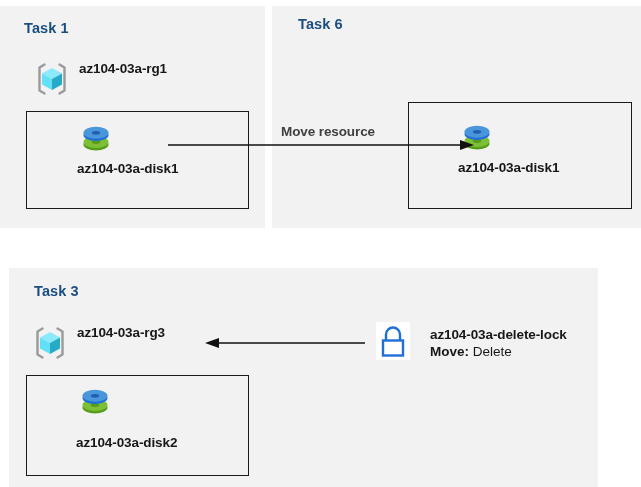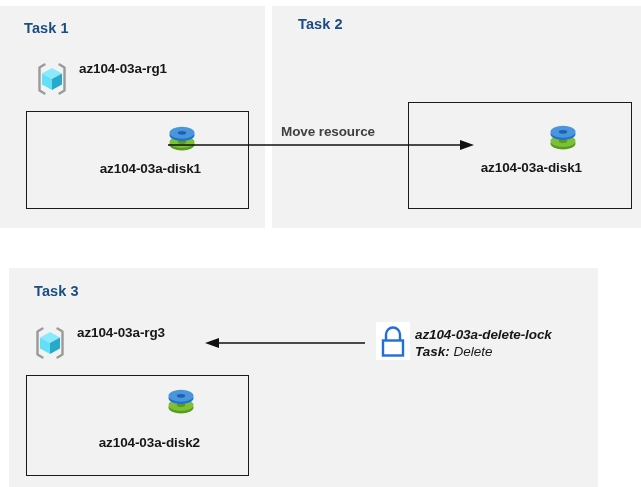--- a/index.html
+++ b/index.html
@@ -80,21 +80,21 @@
     height: 36px;
     display: block;
     flex: 0 0 auto;
   }
 
   
   .disk-group {
     position: absolute;
     display: flex;
     flex-direction: column;
-    align-items: flex-end;
+    align-items: flex-start;
     white-space: nowrap;
   }
   #disk-group-1 { left: 77px;  top: 114px; width: 124px; }
   #disk-group-2 { left: 458px; top: 113px; width: 124px; }
   #disk-group-3 { left: 76px;  top: 377px; width: 124px; gap: 11px; }
 
   .icon-disk {
     width: 38px;
     height: 38px;
     display: block;
@@ -125,23 +125,22 @@
   }
   #caption-move { left: 281px; top: 118px; }
 
   
   #lock-block {
     position: absolute;
     left: 376px;
     top: 316px;
     display: flex;
     align-items: center;
-    gap: 5px;
-    white-space: nowrap;
-    font-style: italic;
+    gap: 20px;
+    white-space: nowrap;
   }
   .icon-lock {
     width: 34px;
     height: 38px;
     display: block;
     background: #ffffff;
     flex: 0 0 auto;
   }
   .lock-text { padding-top: 4px; }
   .lock-name {
@@ -186,21 +185,21 @@
       <ellipse cx="19" cy="22" rx="12.5" ry="6" fill="#7dbf35"></ellipse>
       <ellipse cx="19" cy="22" rx="4.2" ry="1.9" fill="#579d1c"></ellipse>
       <ellipse cx="19" cy="15" rx="12.5" ry="6" fill="#1f6fd6"></ellipse>
       <ellipse cx="19" cy="12.8" rx="12.5" ry="6" fill="#4a96dd"></ellipse>
       <ellipse cx="19" cy="12.8" rx="4.2" ry="1.9" fill="#1f5fae"></ellipse>
     </svg>
     <span class="disk-label">az104-03a-disk1</span>
   </div>
 
   <div class="panel" id="panel-task2"></div>
-  <div class="panel-title" id="title-task2">Task 2</div>
+  <div class="panel-title" id="title-task2">Task 6</div>
 
 
   <div class="resource-box" id="box-task2"></div>
 
   <div class="disk-group" id="disk-group-2">
     <svg class="icon-disk" viewBox="0 0 38 38">
       <ellipse cx="19" cy="24.5" rx="12.5" ry="6" fill="#579d1c"></ellipse>
       <ellipse cx="19" cy="22" rx="12.5" ry="6" fill="#7dbf35"></ellipse>
       <ellipse cx="19" cy="22" rx="4.2" ry="1.9" fill="#579d1c"></ellipse>
       <ellipse cx="19" cy="15" rx="12.5" ry="6" fill="#1f6fd6"></ellipse>
@@ -251,19 +250,19 @@
   </svg>
 
   <div id="lock-block">
     <svg class="icon-lock" viewBox="0 0 34 38">
       <path d="M10 18 L10 12.5 A7 7 0 0 1 24 12.5 L24 18" fill="none" stroke="#1f6fd6" stroke-width="2.4"></path>
       <rect x="7" y="18.5" width="20" height="15" fill="#ffffff" stroke="#1f6fd6" stroke-width="2.4"></rect>
     </svg>
     <div class="lock-text">
       <div class="lock-name">az104-03a-delete-lock</div>
       <div class="lock-type-line">
-        <span class="lock-type-key">Task:</span>
+        <span class="lock-type-key">Move:</span>
         <span class="lock-type-val">Delete</span>
       </div>
     </div>
   </div>
 
 </div>
 
 </body></html>

